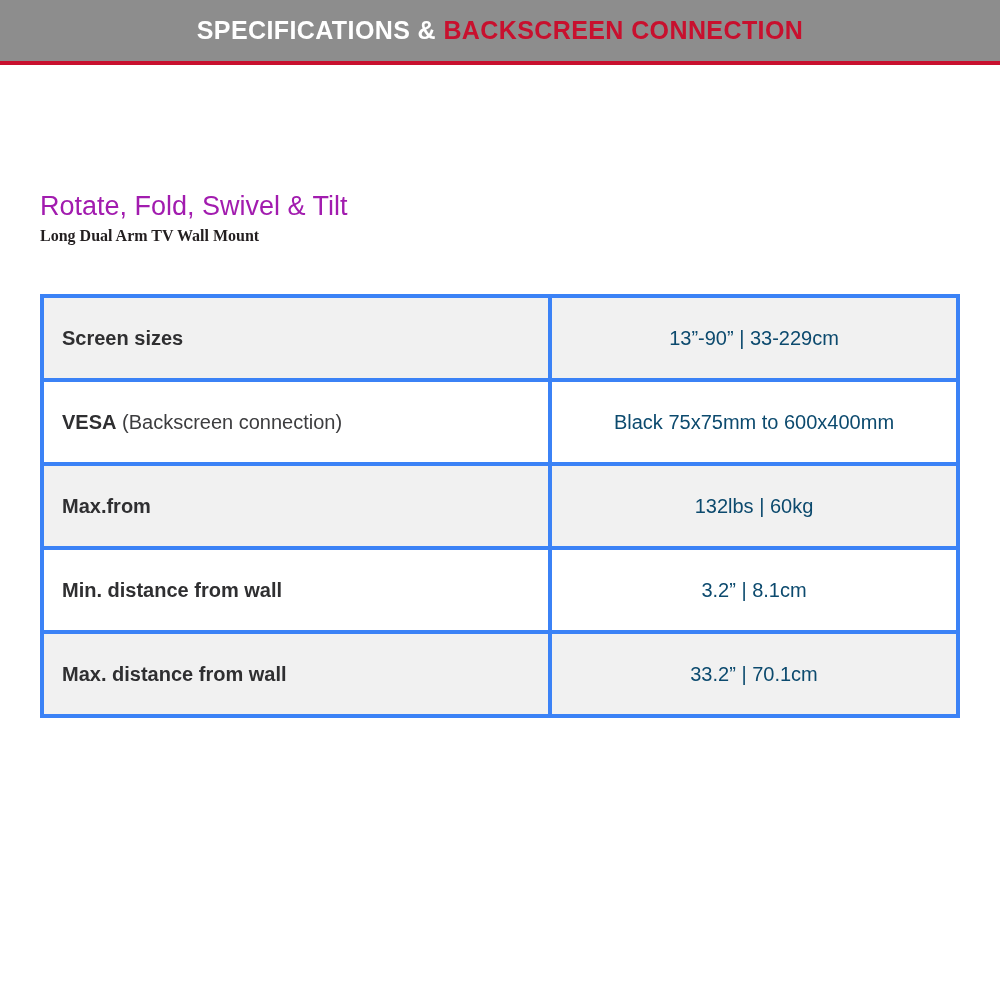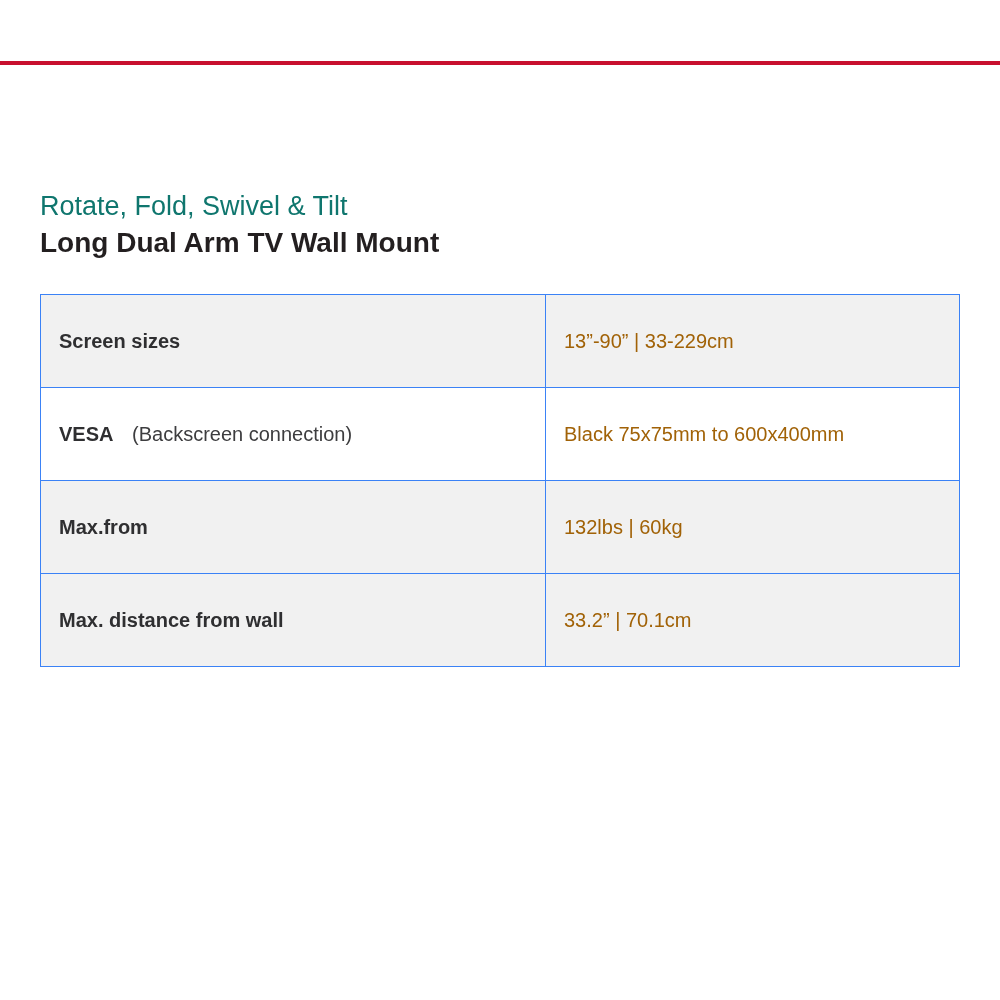--- a/index.html
+++ b/index.html
@@ -54,64 +54,65 @@
 
   
   .titles {
     position: absolute;
     left: 40px;
     top: 190px;
     width: 920px;
   }
   .subtitle {
     font-size: 27px;
-    color: #0f766e;
+    color: #a21caf;
     font-weight: normal;
     line-height: 1.2;
     margin: 0 0 4px 0;
   }
   .maintitle {
-    font-size: 28px;
+    font-size: 16px;
     color: #231f20;
     font-weight: bold;
     line-height: 1.2;
     margin: 0;
+    font-family: Liberation Serif, serif;
   }
 
   
   .spec-table {
     position: absolute;
     left: 40px;
     top: 294px;
     width: 920px;
     border-collapse: collapse;
     table-layout: fixed;
   }
   .spec-table td {
-    border: 1px solid #3b82f6;
+    border: 4px solid #3b82f6;
     height: 68px;
-    padding: 12px 18px;
+    padding: 6px 18px;
     font-size: 20px;
     color: #3d3d3f;
     vertical-align: middle;
     line-height: 1.25;
   }
   .spec-table td.label {
     width: 468px;
     font-weight: bold;
     color: #2f2f31;
   }
   .spec-table td.label .soft {
     font-weight: normal;
     color: #3d3d3f;
-    margin-left: 13px;
   }
   .spec-table td.value {
     font-weight: normal;
-    color: #a16207;
+    color: #0c4a6e;
+    text-align: center;
   }
   .spec-table tr.odd td {
     background: #f1f1f1;
   }
   .spec-table tr.even td {
     background: #ffffff;
   }
   .color-dot {
     display: inline-block;
     width: 13px;
@@ -120,20 +121,25 @@
     background: #1a1a1a;
     margin-right: 9px;
     vertical-align: 1px;
   }
 </style>
 </head>
 <body>
 
 <div class="page">
 
+  <div class="header-bar">
+    <div class="header-title">
+      <span class="part-white">SPECIFICATIONS &amp; </span><span class="part-red">BACKSCREEN CONNECTION</span>
+    </div>
+  </div>
   <div class="header-rule"></div>
 
   <div class="titles">
     <p class="subtitle">Rotate, Fold, Swivel &amp; Tilt</p>
     <p class="maintitle">Long Dual Arm TV Wall Mount</p>
   </div>
 
   <table class="spec-table">
     <tbody>
       <tr class="odd">
@@ -141,20 +147,24 @@
         <td class="value">13”-90” | 33-229cm</td>
       </tr>
       <tr class="even">
         <td class="label"><span>VESA</span><span class="soft"> (Backscreen connection)</span></td>
         <td class="value">Black 75x75mm to 600x400mm</td>
       </tr>
       <tr class="odd">
         <td class="label"><span>Max.from</span><span class="soft"></span></td>
         <td class="value">132lbs | 60kg</td>
       </tr>
+      <tr class="even">
+        <td class="label"><span>Min. distance from wall</span><span class="soft"></span></td>
+        <td class="value">3.2” | 8.1cm</td>
+      </tr>
       <tr class="odd">
         <td class="label"><span>Max. distance from wall</span><span class="soft"></span></td>
         <td class="value">33.2” | 70.1cm</td>
       </tr>
     </tbody>
   </table>
 
 </div>
 
 </body></html>

